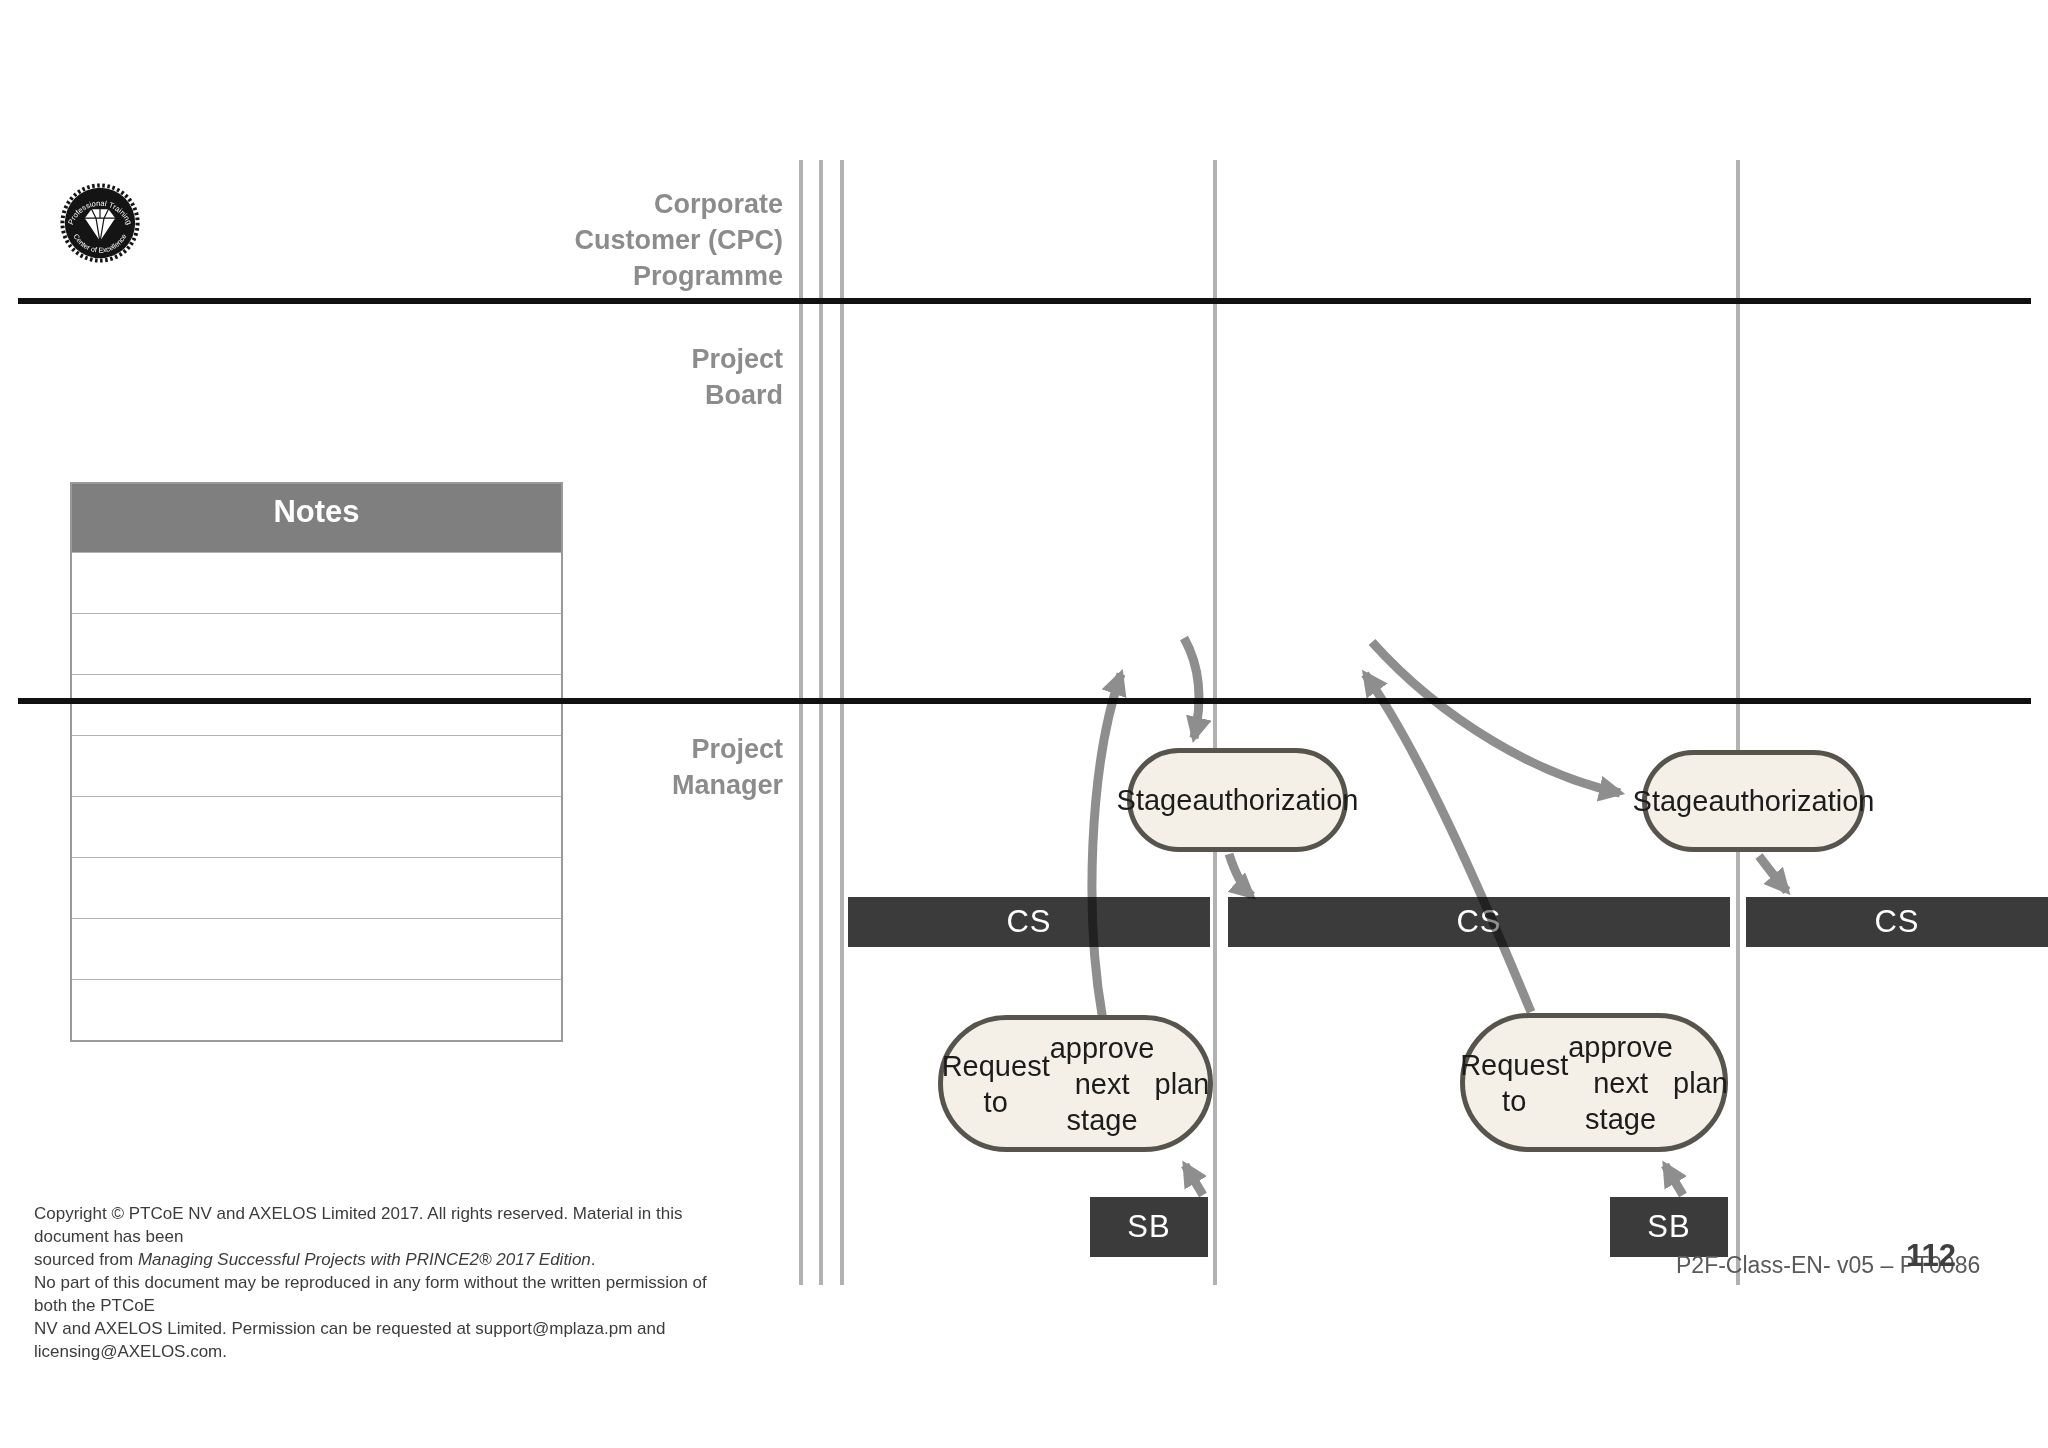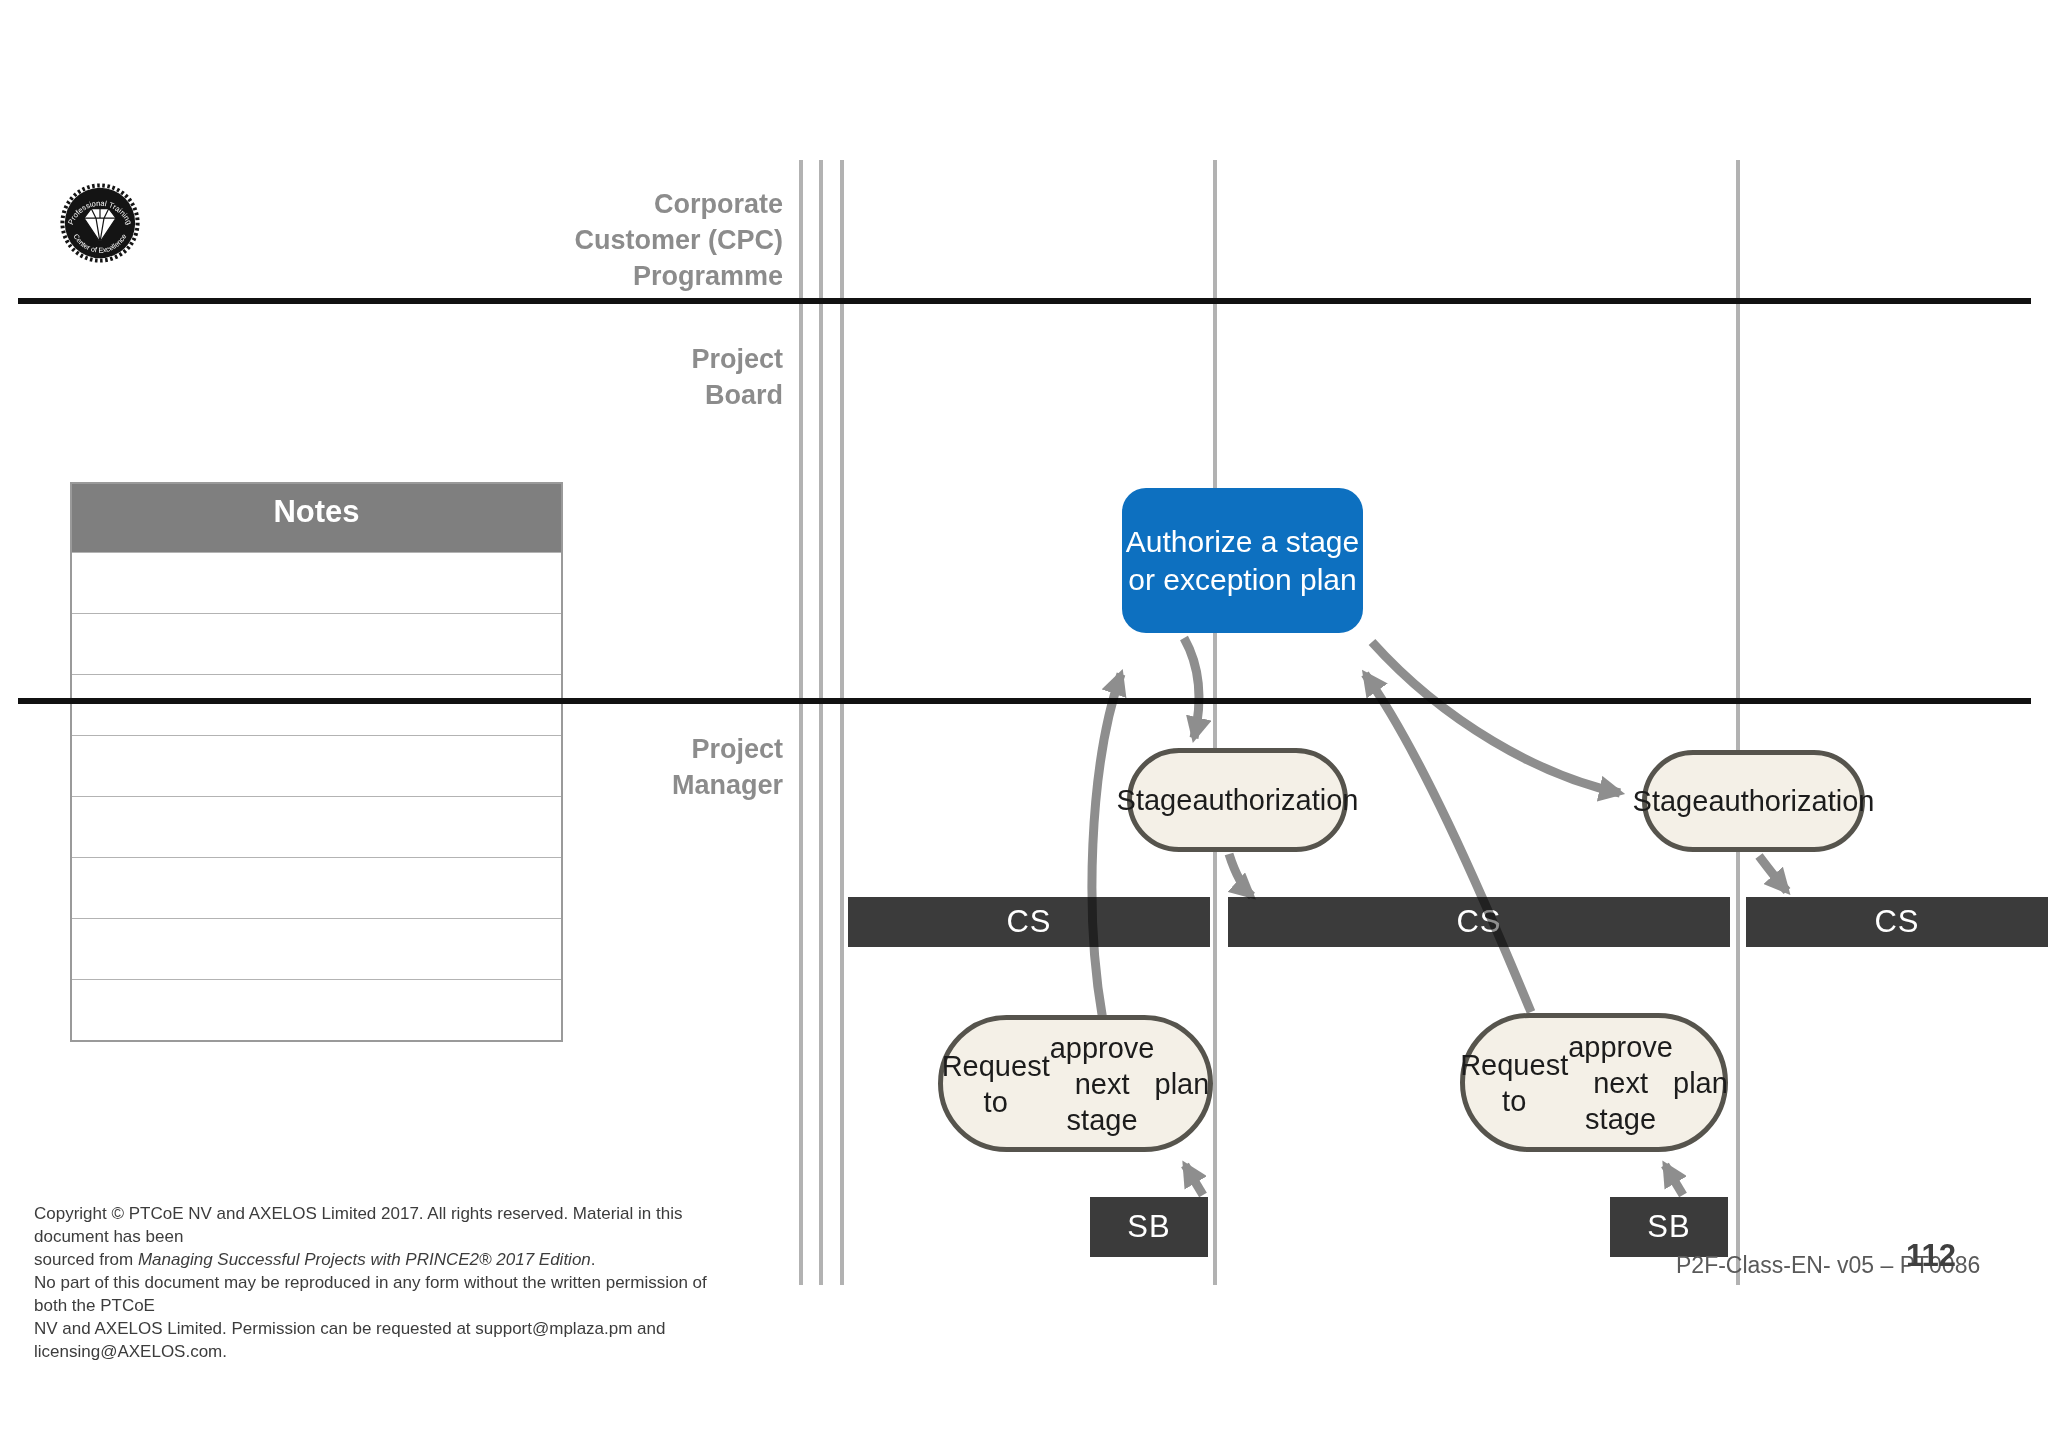--- a/index.html
+++ b/index.html
@@ -183,24 +183,20 @@
     <path class="shaft" marker-end="url(#ah)" d="M 1106 1036 C 1082 920 1090 762 1121 674"></path>
     <path class="shaft" marker-end="url(#ah)" d="M 1184 638 C 1202 670 1202 704 1194 738"></path>
     <path class="shaft" marker-end="url(#ah)" d="M 1229 854 C 1236 876 1243 888 1252 896"></path>
     <path class="shaft" marker-end="url(#ah)" d="M 1531 1012 C 1478 884 1418 748 1365 674"></path>
     <path class="shaft" marker-end="url(#ah)" d="M 1372 642 C 1444 722 1540 776 1620 793"></path>
     <path class="shaft" marker-end="url(#ah)" d="M 1759 856 C 1771 872 1779 882 1787 891"></path>
     <path class="shaft" marker-end="url(#ah)" d="M 1203 1195 L 1185 1165"></path>
     <path class="shaft" marker-end="url(#ah)" d="M 1683 1195 L 1665 1165"></path>
   </svg>
 
-  <div class="process-box">
-    <div>Authorize a stage</div>
-    <div>or exception plan</div>
-  </div>
 
   <div class="oval" id="stage-auth-1">
     <div>Stage</div>
     <div>authorization</div>
   </div>
   <div class="oval" id="stage-auth-2">
     <div>Stage</div>
     <div>authorization</div>
   </div>
   <div class="oval" id="request-1">

